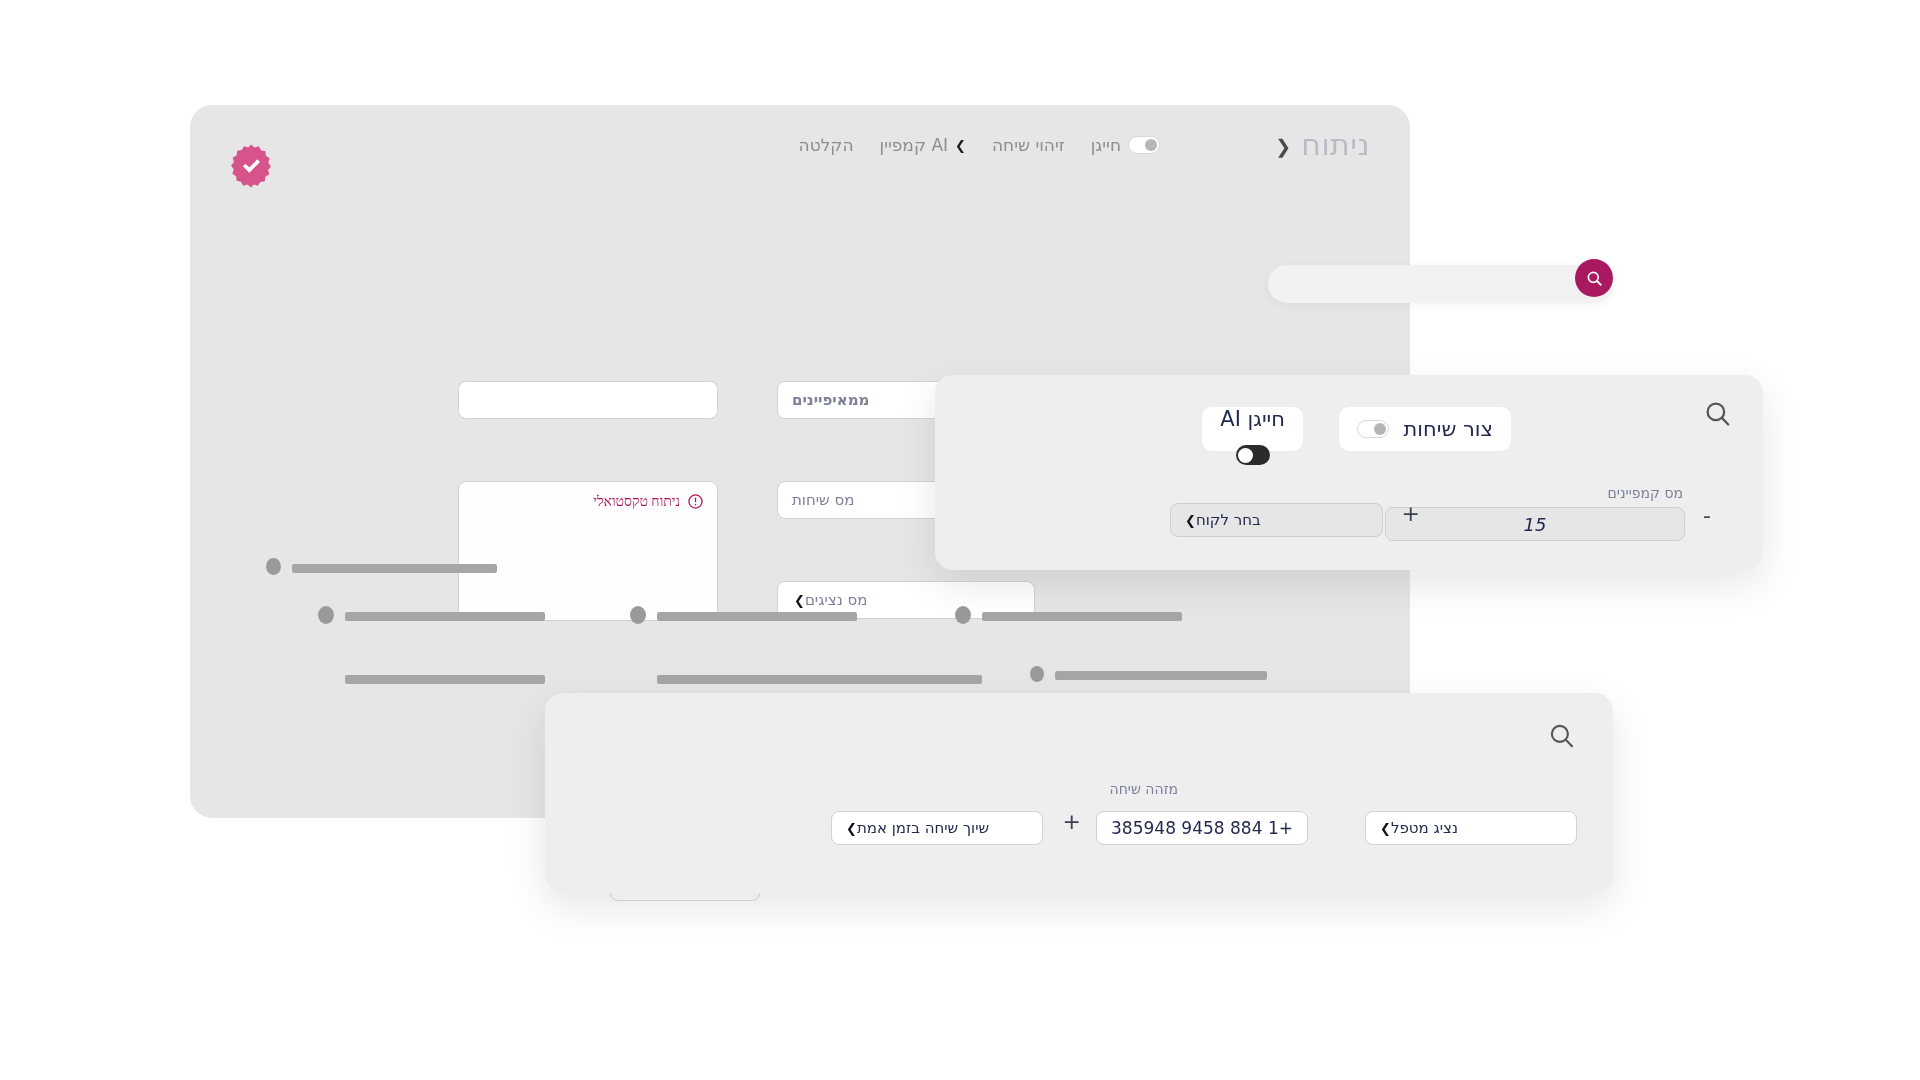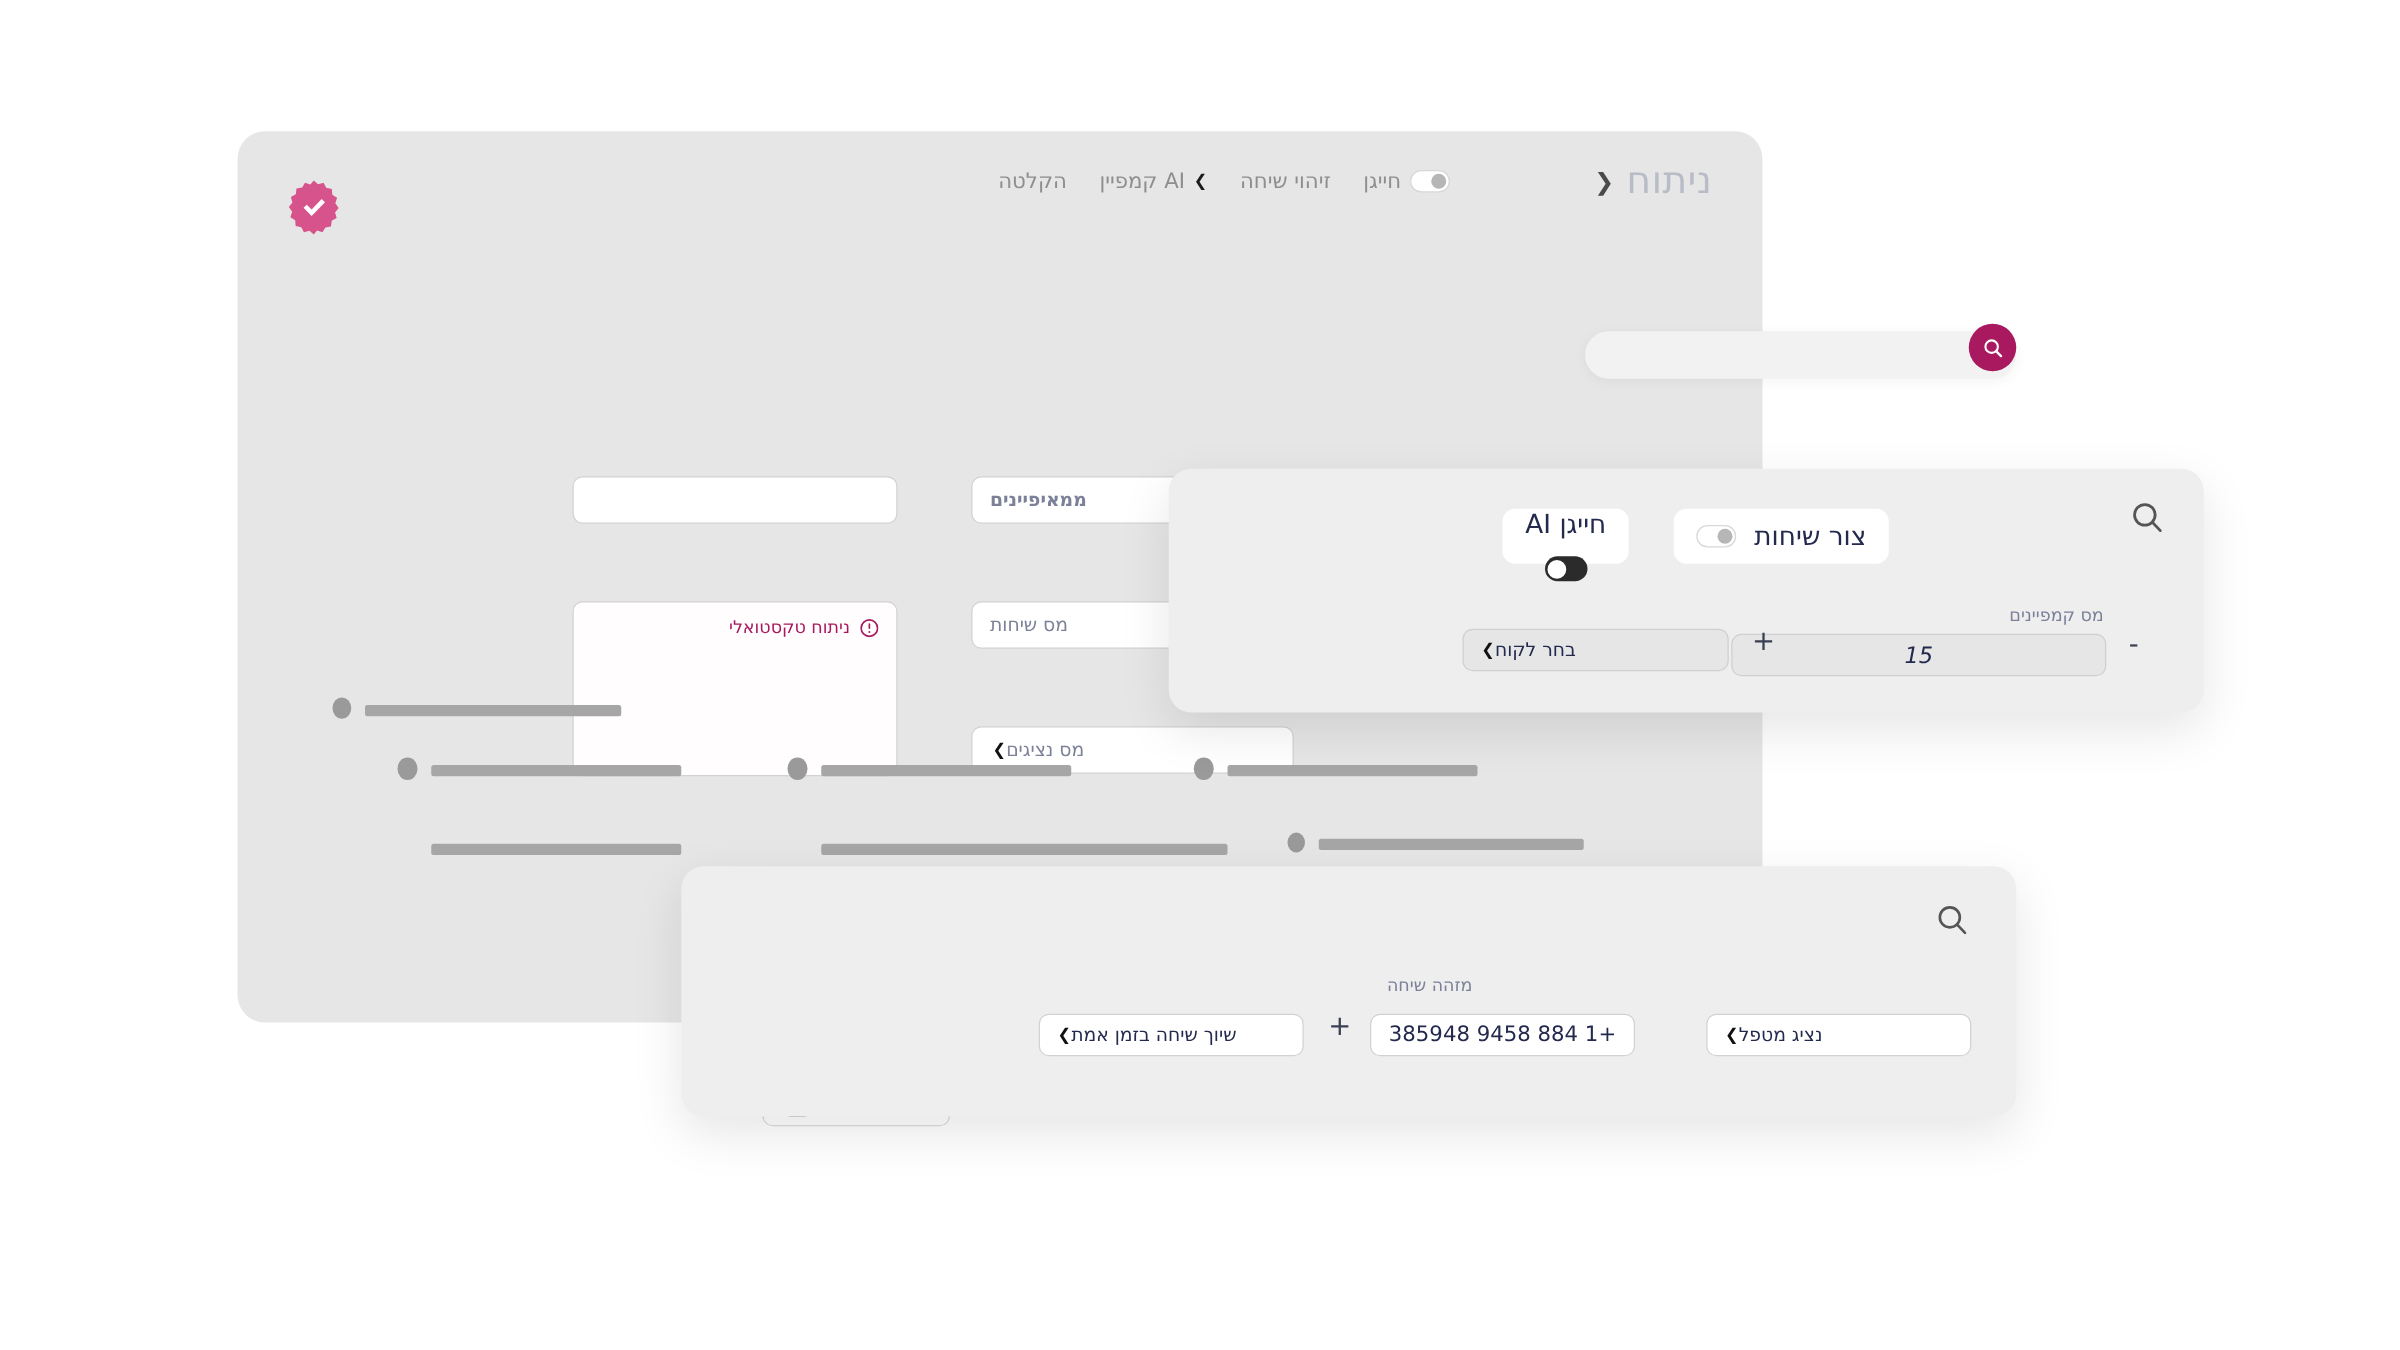--- a/index.html
+++ b/index.html
@@ -84,24 +84,24 @@
   .f-calls{left:587px;top:376px;width:258px;height:38px;}
   .f-reps {left:587px;top:476px;width:258px;height:38px;}
 
   .textbox{
     position:absolute;left:268px;top:376px;
     width:260px;height:140px;
     background:#fffdfd;border:1px solid #d2d2d6;border-radius:8px;
     box-sizing:border-box;
   }
   .textbox-row{
-    display:flex;align-items:center;gap:8px;
+    display:flex;gap:8px;
     padding:12px 14px 0 0;
     justify-content:flex-start;
-    font-size:14px;color:#a8195f;
+    font-size:14px;color:#a8195f;font-family:Liberation Serif, serif;
   }
   .warn-icon svg{display:block;width:15px;height:15px;}
 
   
   .sk-dot{position:absolute;border-radius:50%;background:#9a9a9a;}
   .sk-bar{position:absolute;border-radius:2px;background:#a6a6a6;}
 
   
   .pill-toggle{
     position:absolute;left:420px;top:762px;

